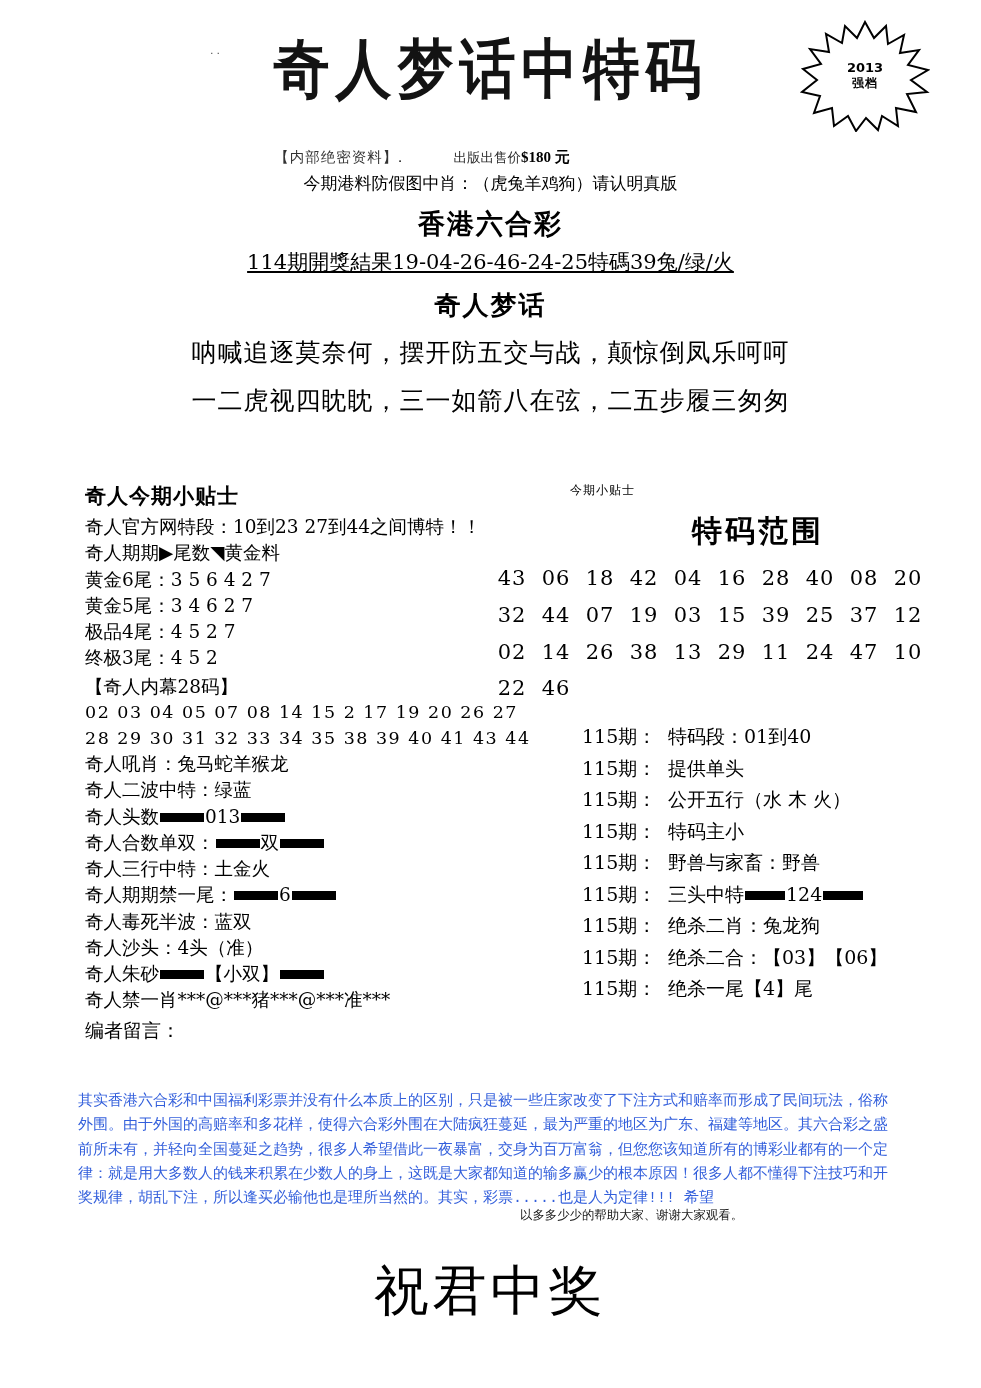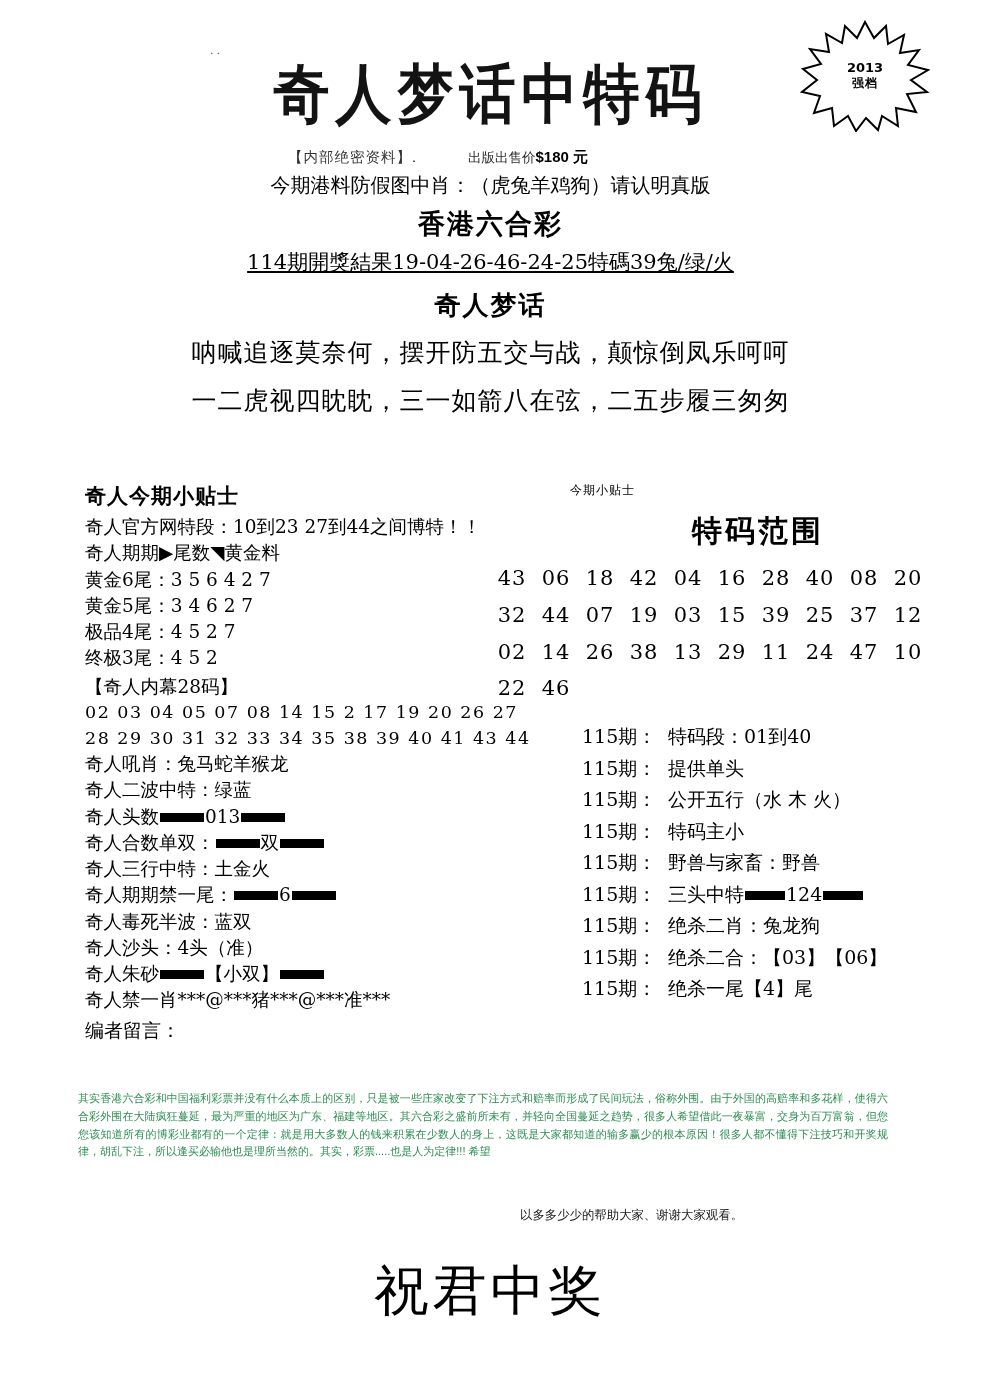--- a/index.html
+++ b/index.html
@@ -17,21 +17,21 @@
   }
   .page {
     position: relative;
     width: 981px;
     height: 1388px;
   }
 
   
   .masthead {
     position: absolute;
-    top: 57px;
+    top: 32px;
     left: 0;
     width: 981px;
     text-align: center;
   }
   .masthead-title {
     font-family: "DejaVu Serif", "Liberation Serif", serif;
     font-size: 56px;
     font-weight: bold;
     letter-spacing: 6px;
     color: #000;
@@ -72,43 +72,42 @@
   .starburst-text .sub { font-size: 12px; letter-spacing: 1px; }
 
   
   .subline1 {
     position: absolute;
     top: 148px;
     left: 0;
     width: 844px;
     text-align: center;
     font-size: 14.5px;
-    font-family: Liberation Sans, sans-serif;
-    margin-left: 16px;
+    font-family: Liberation Serif, serif;
   }
   .subline1 .secret {
     letter-spacing: 1px;
     opacity: 0.8;
   }
   .subline1 .price-pre {
     margin-left: 48px;
     opacity: 0.85;
     font-size: 13.5px;
   }
   .subline1 .price {
     font-weight: bold;
     font-size: 15px;
   }
   .subline2 {
     position: absolute;
     top: 172px;
     left: 0;
     width: 981px;
     text-align: center;
-    font-size: 20px;
+    font-size: 17px;
   }
 
   .title-hk {
     position: absolute;
     top: 206px;
     left: 0;
     width: 981px;
     text-align: center;
     font-family: "DejaVu Serif", "Liberation Serif", serif;
     font-size: 27px;
@@ -195,25 +194,25 @@
   }
   .editor-note-title {
     font-size: 19px;
     margin-top: 4px;
   }
   .editor-body {
     position: absolute;
     top: 1090px;
     left: 78px;
     width: 810px;
-    font-size: 11px;
+    font-size: 15px;
     line-height: 1.62;
-    color: #15803d;
+    color: #1d4ed8;
     text-align: justify;
-    font-family: Liberation Sans, sans-serif;
+    font-family: Liberation Mono, monospace;
     opacity: 0.9;
   }
   .editor-body p { margin: 0; }
   .editor-tail {
     position: absolute;
     top: 1205px;
     left: 520px;
     width: 380px;
     font-size: 12.4px;
     line-height: 1.62;

